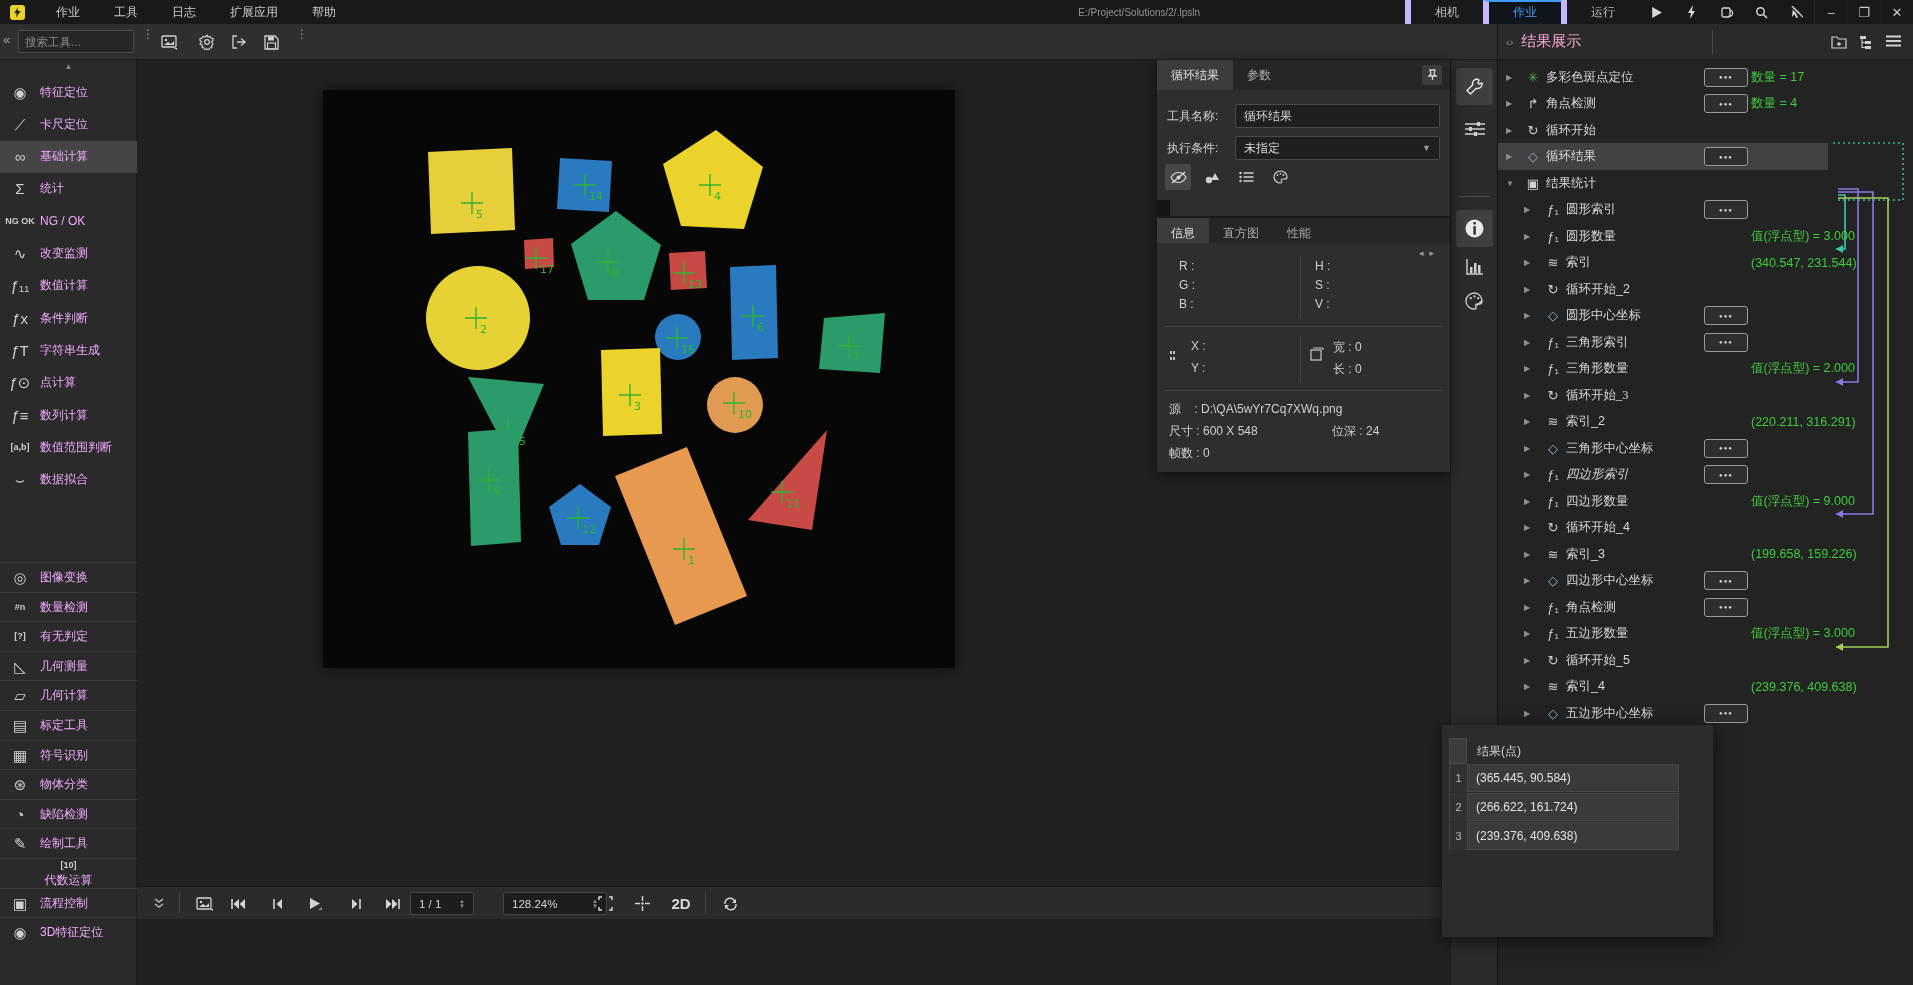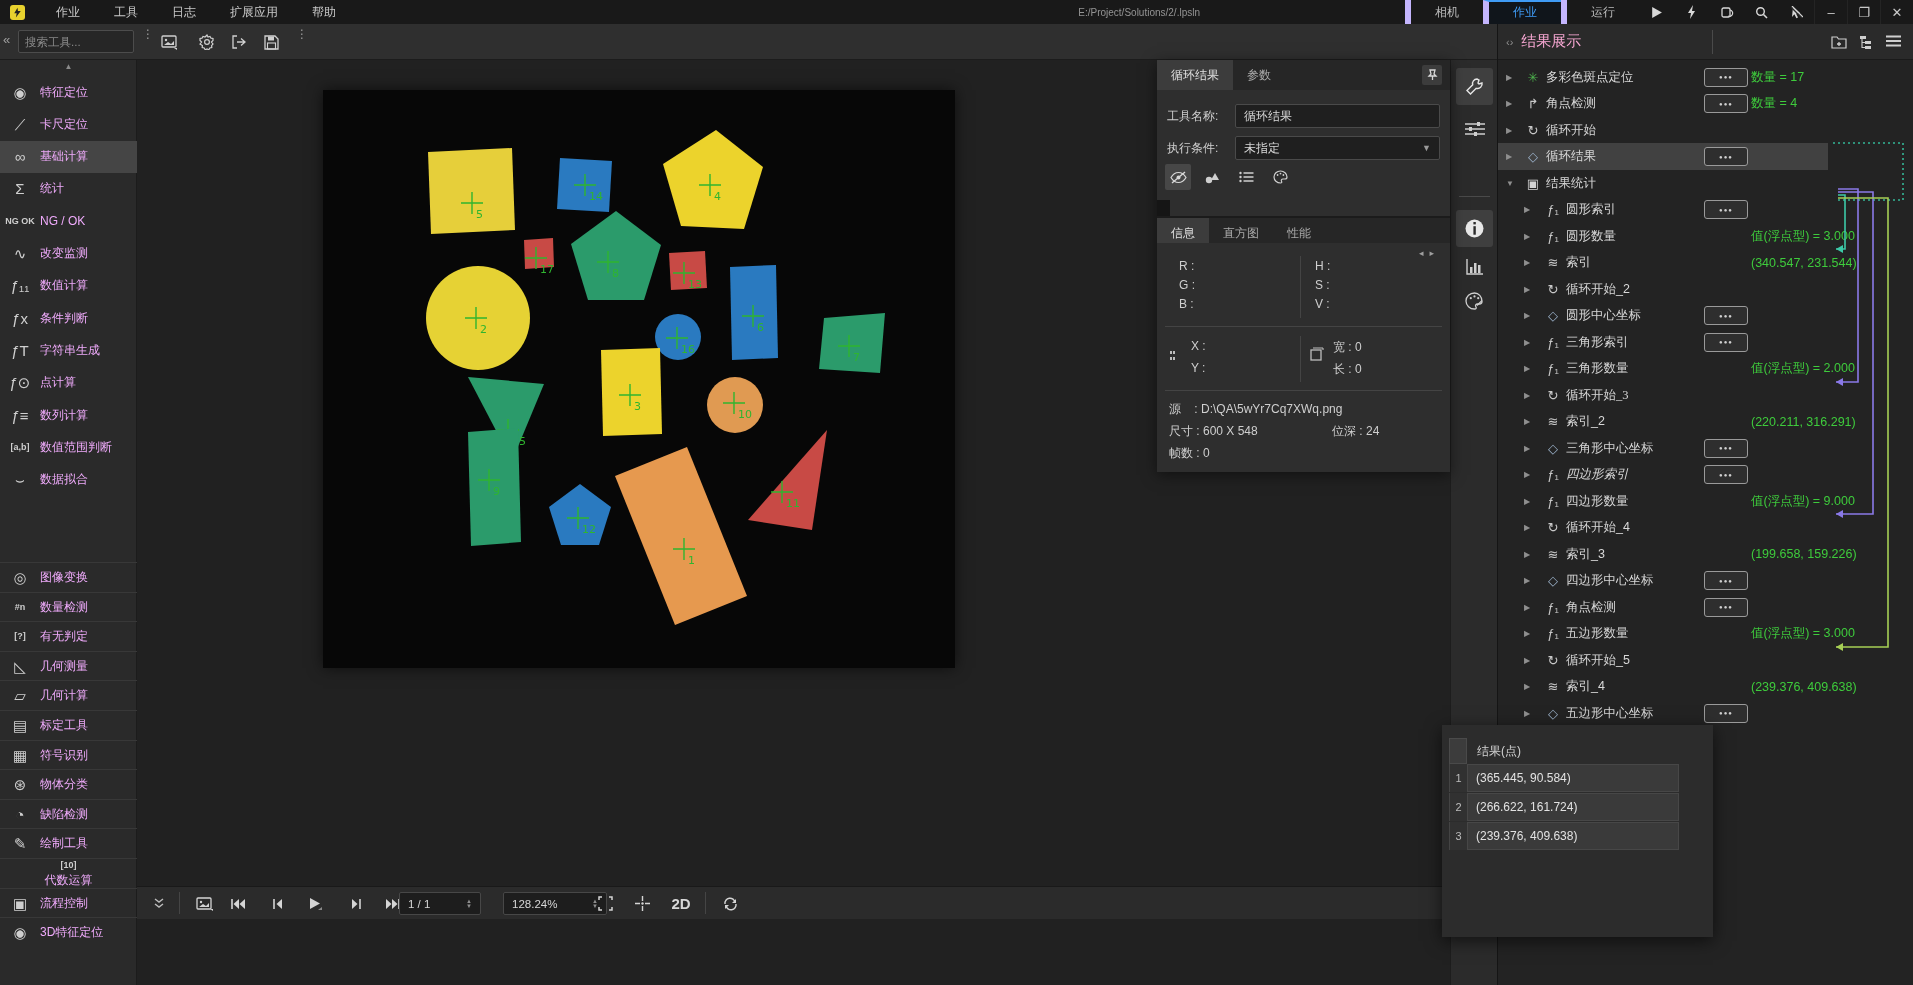--- a/index.html
+++ b/index.html
@@ -427,21 +427,21 @@
           <path d="M2 1l5.5 5L2 11z" fill="#d5d5d5"></path>
           <path d="M10 1v10" stroke="#d5d5d5" stroke-width="1.6"></path>
         </svg>
       </div>
     <div class="bb" style="left:243px;width:26px">
       <svg width="16" height="12" viewBox="0 0 16 12">
           <path d="M1 1l5.5 5L1 11zM7 1l5.5 5L7 11z" fill="#d5d5d5"></path>
           <path d="M14 1v10" stroke="#d5d5d5" stroke-width="1.6"></path>
         </svg>
       </div>
-    <div class="spinbox" style="left:262px;width:82px">
+    <div class="spinbox" style="left:273px;width:64px">
       <span>1 / 1</span>
       <span class="spin">
           <span>▲</span>
           <span>▼</span>
         </span>
     </div>
     <div class="spinbox" style="left:366px;width:104px">
       <span>128.24%</span>
       <span class="spin">
           <span>▲</span>

